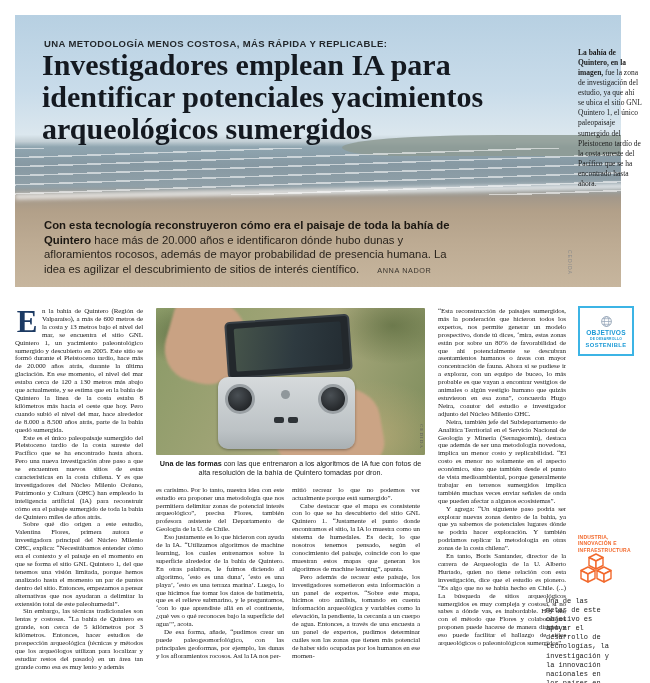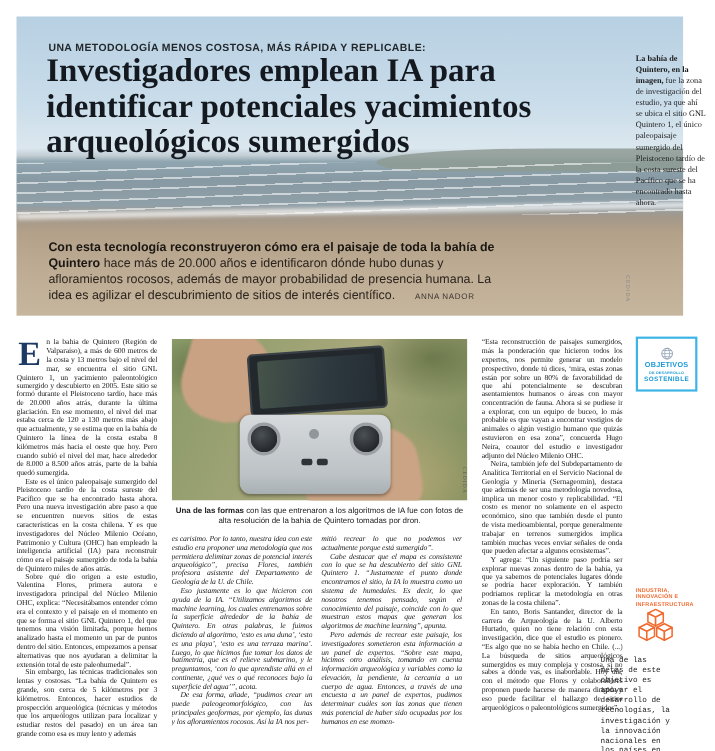--- a/index.html
+++ b/index.html
@@ -49,21 +49,21 @@
   
   .bodycols{position:absolute;left:15px;top:308px;width:551px;height:375px;display:flex;gap:13px;
     font-family:"Liberation Serif",serif;font-size:7px;line-height:1.13;letter-spacing:-.1px;
     color:#1b1b1b;text-align:justify;overflow:hidden;}
   .bcol{width:128px;overflow:hidden;}
   .bmid{width:269px;display:flex;flex-direction:column;overflow:hidden;}
   .paras p{margin:0;}
   .paras p + p{text-indent:8px;}
   .dropcap{float:left;width:24px;text-align:center;font-family:"Liberation Serif",serif;
     font-weight:bold;font-size:31px;line-height:26px;color:#1c3a63;margin:1px 3px 0 0;}
-  .midcols{display:flex;gap:8px;flex:1;overflow:hidden;font-style:italic;}
+  .midcols{display:flex;gap:8px;flex:1;overflow:hidden;}
   .midcols .bcol{width:128px;}
   .midcap{margin:4px 0 9px;font-family:"Liberation Sans",sans-serif;font-size:7.2px;
     line-height:1.3;text-align:center;color:#1a1a1a;letter-spacing:0;}
 
   
   .drone-photo{position:relative;width:269px;height:147px;overflow:hidden;border-radius:1px;
     background:
       radial-gradient(70px 45px at 12% 18%, rgba(55,75,38,.55), transparent 70%),
       radial-gradient(90px 55px at 88% 12%, rgba(66,86,42,.5), transparent 70%),
       radial-gradient(130px 80px at 78% 88%, rgba(196,176,124,.65), transparent 72%),

